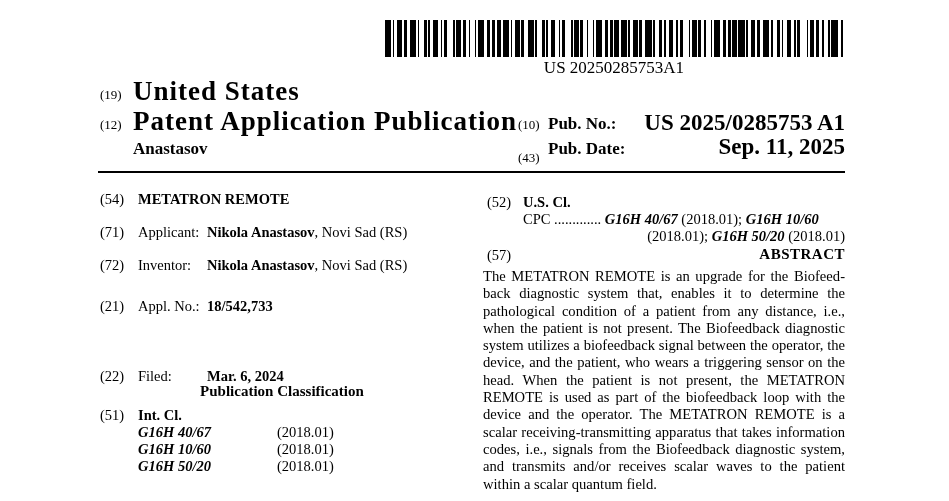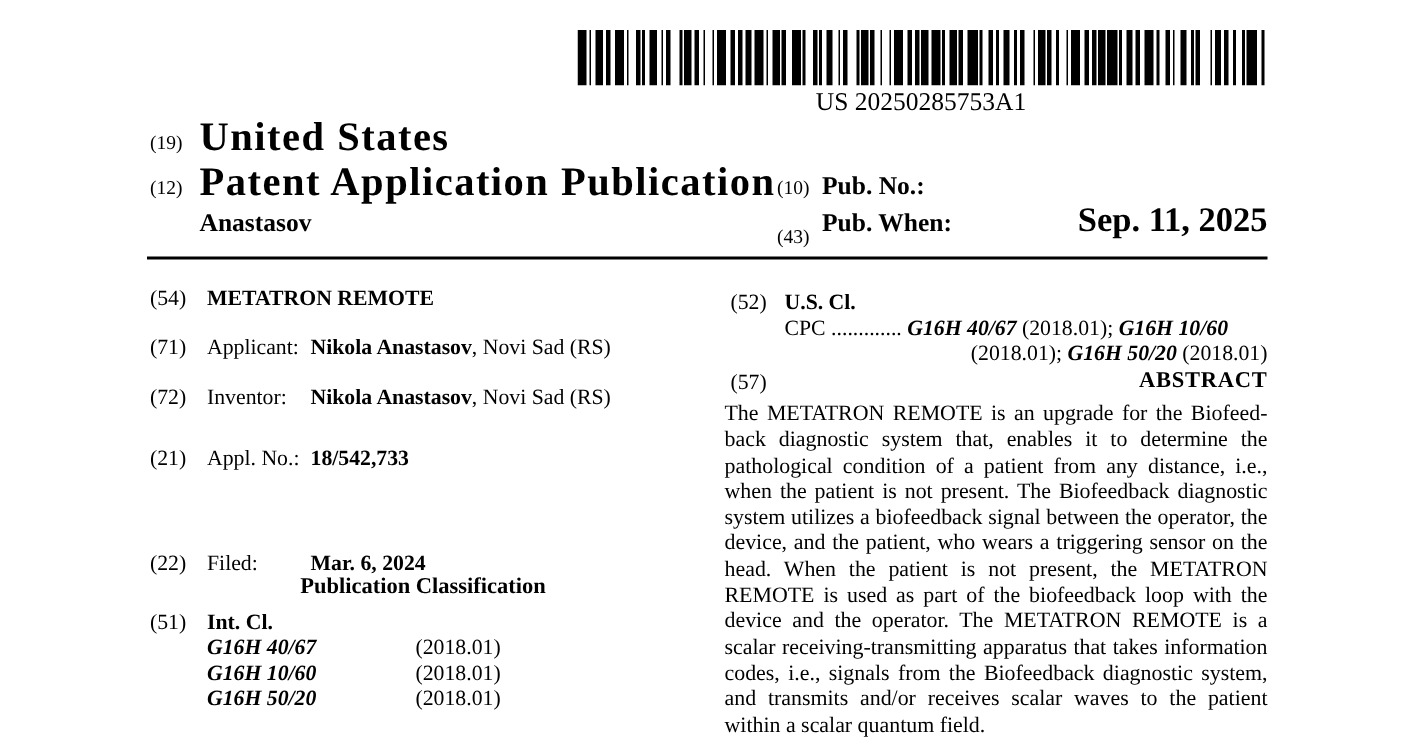--- a/index.html
+++ b/index.html
@@ -152,23 +152,24 @@
   <span class="abs code h-country-code">(19)</span>
   <span class="abs h-country">United States</span>
 
   <span class="abs code h-kind-code">(12)</span>
   <span class="abs h-kind">Patent Application Publication</span>
 
   <span class="abs h-author">Anastasov</span>
 
   <span class="abs code h-pubno-code">(10)</span>
   <span class="abs h-pubno-label">Pub. No.:</span>
+  <span class="abs h-pubno-value">US 2025/0285753 A1</span>
 
   <span class="abs code h-pubdate-code">(43)</span>
-  <span class="abs h-pubdate-label">Pub. When:</span>
+  <span class="abs h-pubdate-label">Pub. Date:</span>
   <span class="abs h-pubdate-value">Sep. 11, 2025</span>
 
   <div class="abs rule"></div>
 
   <span class="abs body-code lc-code row-title">(54)</span>
   <span class="abs t14 b lc-content row-title">METATRON REMOTE</span>
 
   <span class="abs body-code lc-code row-applicant">(71)</span>
   <div class="abs t14 lc-content row-applicant">
     <span class="label-col">Applicant:</span><span class="b">Nikola Anastasov</span><span>, Novi Sad (RS)</span>

